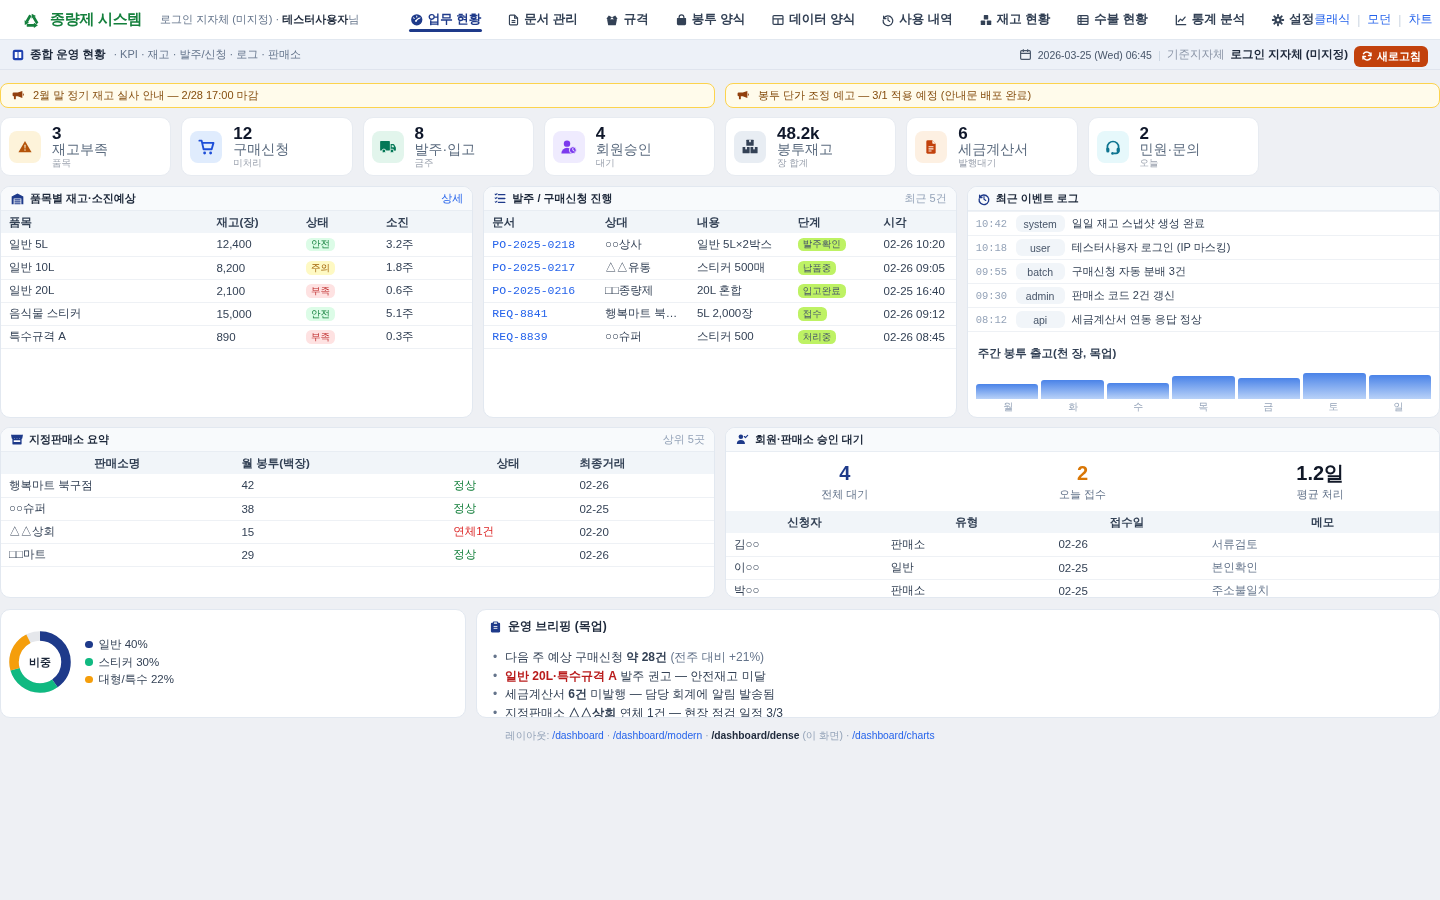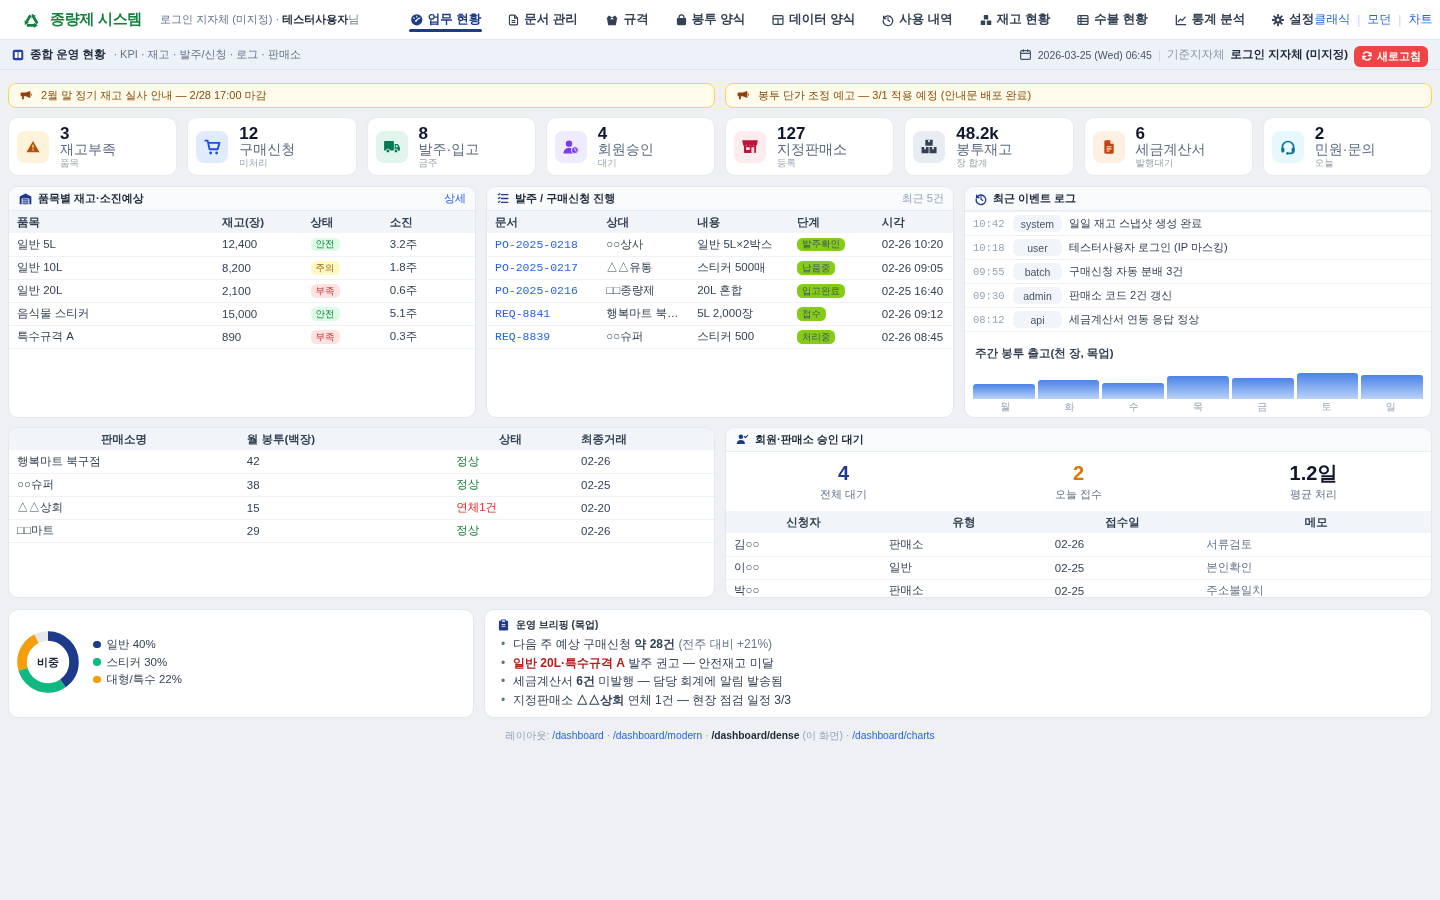--- a/index.html
+++ b/index.html
@@ -19,23 +19,23 @@
 .nav a.act{color:#1e3a8a}
 .nav a.act:after{content:"";position:absolute;left:-1px;right:-1px;bottom:7.5px;height:2.5px;background:#1e3a8a;border-radius:2px}
 .hright{margin-left:auto;display:flex;align-items:center;gap:7px;font-size:12px;white-space:nowrap}
 .hright a{color:#2563eb;text-decoration:none}
 .hright .sp{color:#cbd5e1}
 
 .subbar{height:30px;background:#edf1f8;border-bottom:1px solid #dfe4ee;display:flex;align-items:center;padding:0 12px;font-size:11.5px;color:#64748b;white-space:nowrap}
 .subbar .t1{font-weight:bold;color:#1e293b;display:flex;align-items:center;gap:6px}
 .sright{margin-left:auto;display:flex;align-items:center;gap:6px;color:#475569}
 .sright .sp{color:#cbd5e1}
-.btn{background:#ef4444;color:#fff;border-radius:6px;height:21px;display:flex;align-items:center;gap:4px;padding:0 7px;font-size:11px;font-weight:bold;margin-top:3px}
-
-.main{padding:13px 8px 0}
+.btn{background:#c2410c;color:#fff;border-radius:6px;height:21px;display:flex;align-items:center;gap:4px;padding:0 7px;font-size:11px;font-weight:bold;margin-top:3px}
+
+.main{padding:13px 0 0}
 .g2{display:grid;grid-template-columns:1fr 1fr;gap:10px}
 .annc{height:25px;background:#fffbeb;border:1px solid #fcd34d;border-radius:8px;display:flex;align-items:center;gap:8px;padding:0 10px;color:#854d0e;font-size:11px;white-space:nowrap}
 .kpis{display:grid;grid-template-columns:repeat(8,1fr);gap:10px;margin-top:9px}
 .kpi{background:#fff;border:1px solid #e7ebf1;border-radius:10px;height:59px;display:flex;align-items:center;gap:11px;padding:0 8px 0 8px}
 .kico{width:32px;height:32px;border-radius:8px;display:flex;align-items:center;justify-content:center;flex:0 0 auto}
 .kpi .num{font-size:17px;font-weight:bold;color:#0f172a;line-height:18px}
 .kpi .lab{font-size:14px;color:#5b6b7f;line-height:13px;white-space:nowrap}
 .kpi .sub{font-size:9.5px;color:#9ca3af;line-height:12px;margin-top:1px}
 
 .row1{display:grid;grid-template-columns:1fr 1fr 1fr;gap:10px;margin-top:10px}
@@ -50,21 +50,21 @@
 th{background:#f1f5f9;font-size:11.5px;font-weight:bold;color:#334155;height:22px;padding:0 8px;white-space:nowrap;overflow:hidden}
 td{font-size:11.5px;color:#334155;height:23px;padding:0 8px;border-top:1px solid #eef1f5;white-space:nowrap;overflow:hidden}
 tr:first-child td{border-top:none}
 tbody tr:last-child td{border-bottom:1px solid #eef1f5}
 .tl{text-align:left}.tr{text-align:left}.tc{text-align:center}
 th:last-child,td:last-child{padding-right:5px}
 .pill{display:inline-block;border-radius:5.5px;padding:1.5px 5px;font-size:9.5px;line-height:10.5px}
 .p-ok{background:#dcfce7;color:#15803d}
 .p-warn{background:#fef9c3;color:#a16207}
 .p-bad{background:#fee2e2;color:#b91c1c}
-.p-gray{background:#84cc16;color:#475569}
+.p-gray{background:#bef264;color:#475569}
 .doc{color:#2563eb;font-family:"Liberation Mono",monospace;font-size:11.5px}
 .ok{color:#15803d}.late{color:#dc2626}
 
 .ev{display:flex;align-items:center;gap:7px;height:24px;padding:0 8px;border-top:1px solid #eef1f5}
 .ev:first-child{border-top:none}
 .ev .tm{font-family:"Liberation Mono",monospace;color:#94a3b8;font-size:10.5px;width:33px}
 .ev .tg{background:#f1f5f9;border-radius:6px;padding:2.5px 0;width:49px;text-align:center;color:#475569;font-size:10.5px}
 .ev .ms{color:#334155;font-size:11px}
 .chart{padding:12px 8px 0;border-top:1px solid #eef1f5}
 .chart .ct{font-size:11.5px;font-weight:bold;color:#334155;padding:2px 2px 0}
@@ -77,21 +77,21 @@
 .stat{flex:1;text-align:center}
 .stat .v{font-size:20px;font-weight:bold;line-height:22px}
 .stat .k{font-size:11px;color:#64748b;margin-top:3px}
 .v-navy{color:#1e3a8a}.v-org{color:#d97706}.v-dark{color:#111827}
 
 .donutbox{display:flex;align-items:center;padding:19px 0 0 6px;gap:12px}
 .legend div{display:flex;align-items:center;gap:6px;font-size:11.5px;color:#334155;height:17.5px}
 .dot{width:7.5px;height:7.5px;border-radius:50%;display:inline-block}
 
 .brief{padding:8px 12px}
-.brief .bt{font-size:10px;font-weight:bold;color:#1e293b;display:flex;gap:6px;margin-bottom:6px}
+.brief .bt{font-size:12px;font-weight:bold;color:#1e293b;display:flex;align-items:center;gap:6px;margin-bottom:16px}
 .brief ul{list-style:none}
 .brief li{font-size:12px;color:#334155;padding-left:16px;position:relative;margin:5.5px 0;line-height:13px}
 .brief li:before{content:"•";position:absolute;left:4px;color:#64748b}
 .gray{color:#64748b}
 .red{color:#b91c1c;font-weight:bold}
 .foot{text-align:center;margin-top:11px;font-size:10.3px;color:#94a3b8}
 .foot a{color:#2563eb;text-decoration:none}
 .foot b{color:#1e293b}
 </style>
 </head>
@@ -299,34 +299,20 @@
             <path d="M17.8 13.9 v2.5 l1.8 1" fill="none" stroke="#ede9fe" stroke-width="1.3" stroke-linecap="round"></path>
           </svg>
         </span>
         <span>
           <div class="num">4</div>
           <div class="lab">회원승인</div>
           <div class="sub">대기</div>
         </span>
       </div>
     <div class="kpi">
-        <span class="kico" style="background:#fdecee">
-          <svg width="18" height="17" viewBox="0 0 24 24">
-            <path fill="#be123c" d="M3.5 10.5 h17 V20 a1 1 0 0 1 -1 1 h-15 a1 1 0 0 1 -1 -1 Z"></path>
-            <path fill="#ffe3e7" d="M6.5 13 h5 v4 h-5 Z M14 13 h4 v8 h-4 Z"></path>
-            <path fill="#be123c" d="M2 8.8 1.2 4.5 A1.2 1.2 0 0 1 2.4 3 h19.2 a1.2 1.2 0 0 1 1.2 1.5 L22 8.8 a2.6 2.6 0 0 1 -5 .9 2.6 2.6 0 0 1 -5 0 2.6 2.6 0 0 1 -5 0 2.6 2.6 0 0 1 -5 -.9 Z"></path>
-          </svg>
-        </span>
-        <span>
-          <div class="num">127</div>
-          <div class="lab">지정판매소</div>
-          <div class="sub">등록</div>
-        </span>
-      </div>
-    <div class="kpi">
         <span class="kico" style="background:#e8edf3">
           <svg width="18" height="17" viewBox="0 0 24 24">
             <g fill="#334155">
               <rect x="6.8" y="2.5" width="10.4" height="8.6" rx="0.8"></rect>
               <rect x="1.5" y="12.6" width="10" height="8.9" rx="0.8"></rect>
               <rect x="12.7" y="12.6" width="10" height="8.9" rx="0.8"></rect>
             </g>
             <g fill="#e4e9f0">
               <rect x="10.8" y="2.5" width="2.4" height="3.4"></rect>
               <rect x="5.3" y="12.6" width="2.4" height="3.4"></rect>
@@ -549,20 +535,28 @@
             <span>금</span>
             <span>토</span>
             <span>일</span>
           </div>
       </div>
     </div>
   </div>
 
   <div class="row2">
     <div class="panel" style="height:171px">
+      <div class="phead">
+          <span class="tt"><svg width="14" height="13" viewBox="0 0 24 24">
+              <path fill="#1e3a8a" d="M3.5 11 h17 V20 a1 1 0 0 1 -1 1 h-15 a1 1 0 0 1 -1 -1 Z"></path>
+              <path fill="#fff" d="M6 13.5 h12 v3 H6 Z"></path>
+              <path fill="#1e3a8a" d="M2 8.8 1.2 4.5 A1.2 1.2 0 0 1 2.4 3 h19.2 a1.2 1.2 0 0 1 1.2 1.5 L22 8.8 a2.6 2.6 0 0 1 -5 .9 2.6 2.6 0 0 1 -5 0 2.6 2.6 0 0 1 -5 0 2.6 2.6 0 0 1 -5 -.9 Z"></path>
+            </svg>지정판매소 요약</span>
+          <span class="rr">상위 5곳</span>
+        </div>
       <table>
         <colgroup>
             <col style="width:32.6%">
             <col style="width:29.7%">
             <col style="width:17.7%">
             <col style="width:20%">
           </colgroup>
         <thead>
             <tr>
               <th class="tc">판매소명</th>

